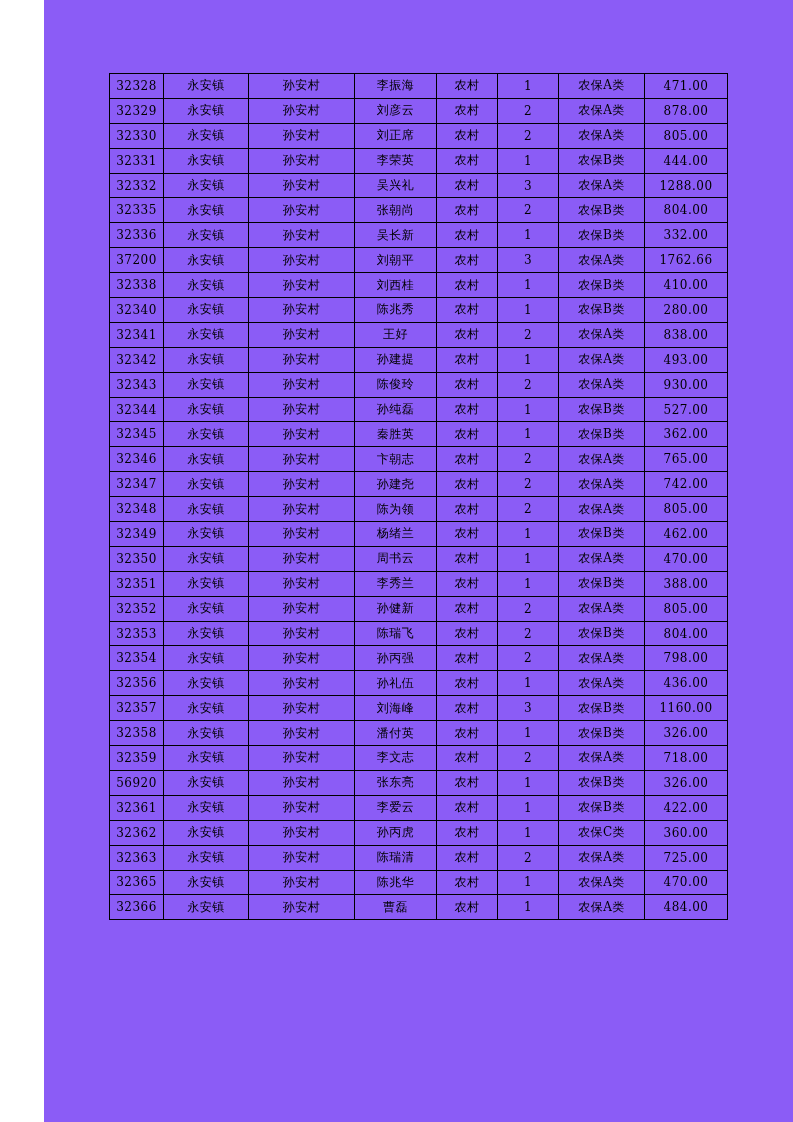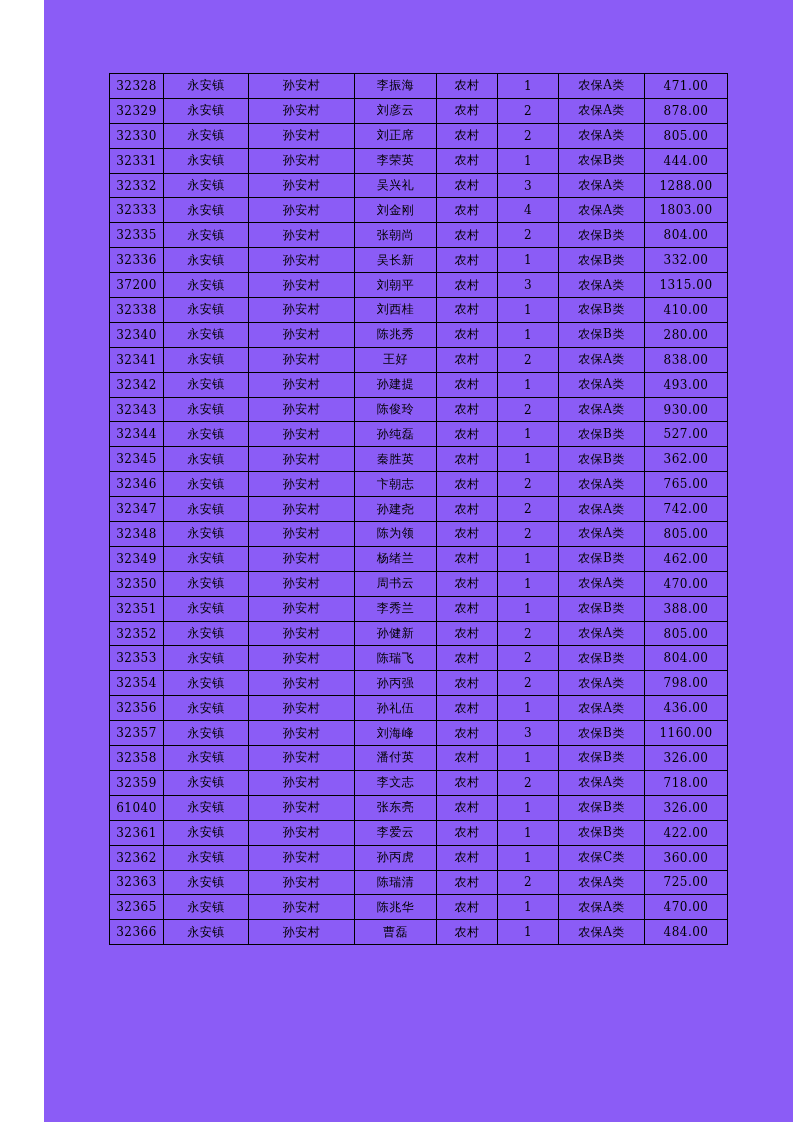--- a/index.html
+++ b/index.html
@@ -115,30 +115,20 @@
           <td class="col0">32332</td>
           <td class="col1">永安镇</td>
           <td class="col2">孙安村</td>
           <td class="col3">吴兴礼</td>
           <td class="col4">农村</td>
           <td class="col5">3</td>
           <td class="col6">农保A类</td>
           <td class="col7">1288.00</td>
         </tr>
         <tr>
-          <td class="col0">32333</td>
-          <td class="col1">永安镇</td>
-          <td class="col2">孙安村</td>
-          <td class="col3">刘金刚</td>
-          <td class="col4">农村</td>
-          <td class="col5">4</td>
-          <td class="col6">农保A类</td>
-          <td class="col7">1803.00</td>
-        </tr>
-        <tr>
           <td class="col0">32335</td>
           <td class="col1">永安镇</td>
           <td class="col2">孙安村</td>
           <td class="col3">张朝尚</td>
           <td class="col4">农村</td>
           <td class="col5">2</td>
           <td class="col6">农保B类</td>
           <td class="col7">804.00</td>
         </tr>
         <tr>
@@ -152,21 +142,21 @@
           <td class="col7">332.00</td>
         </tr>
         <tr>
           <td class="col0">37200</td>
           <td class="col1">永安镇</td>
           <td class="col2">孙安村</td>
           <td class="col3">刘朝平</td>
           <td class="col4">农村</td>
           <td class="col5">3</td>
           <td class="col6">农保A类</td>
-          <td class="col7">1315.00</td>
+          <td class="col7">1762.66</td>
         </tr>
         <tr>
           <td class="col0">32338</td>
           <td class="col1">永安镇</td>
           <td class="col2">孙安村</td>
           <td class="col3">刘西桂</td>
           <td class="col4">农村</td>
           <td class="col5">1</td>
           <td class="col6">农保B类</td>
           <td class="col7">410.00</td>
@@ -355,21 +345,21 @@
           <td class="col0">32359</td>
           <td class="col1">永安镇</td>
           <td class="col2">孙安村</td>
           <td class="col3">李文志</td>
           <td class="col4">农村</td>
           <td class="col5">2</td>
           <td class="col6">农保A类</td>
           <td class="col7">718.00</td>
         </tr>
         <tr>
-          <td class="col0">61040</td>
+          <td class="col0">56920</td>
           <td class="col1">永安镇</td>
           <td class="col2">孙安村</td>
           <td class="col3">张东亮</td>
           <td class="col4">农村</td>
           <td class="col5">1</td>
           <td class="col6">农保B类</td>
           <td class="col7">326.00</td>
         </tr>
         <tr>
           <td class="col0">32361</td>

